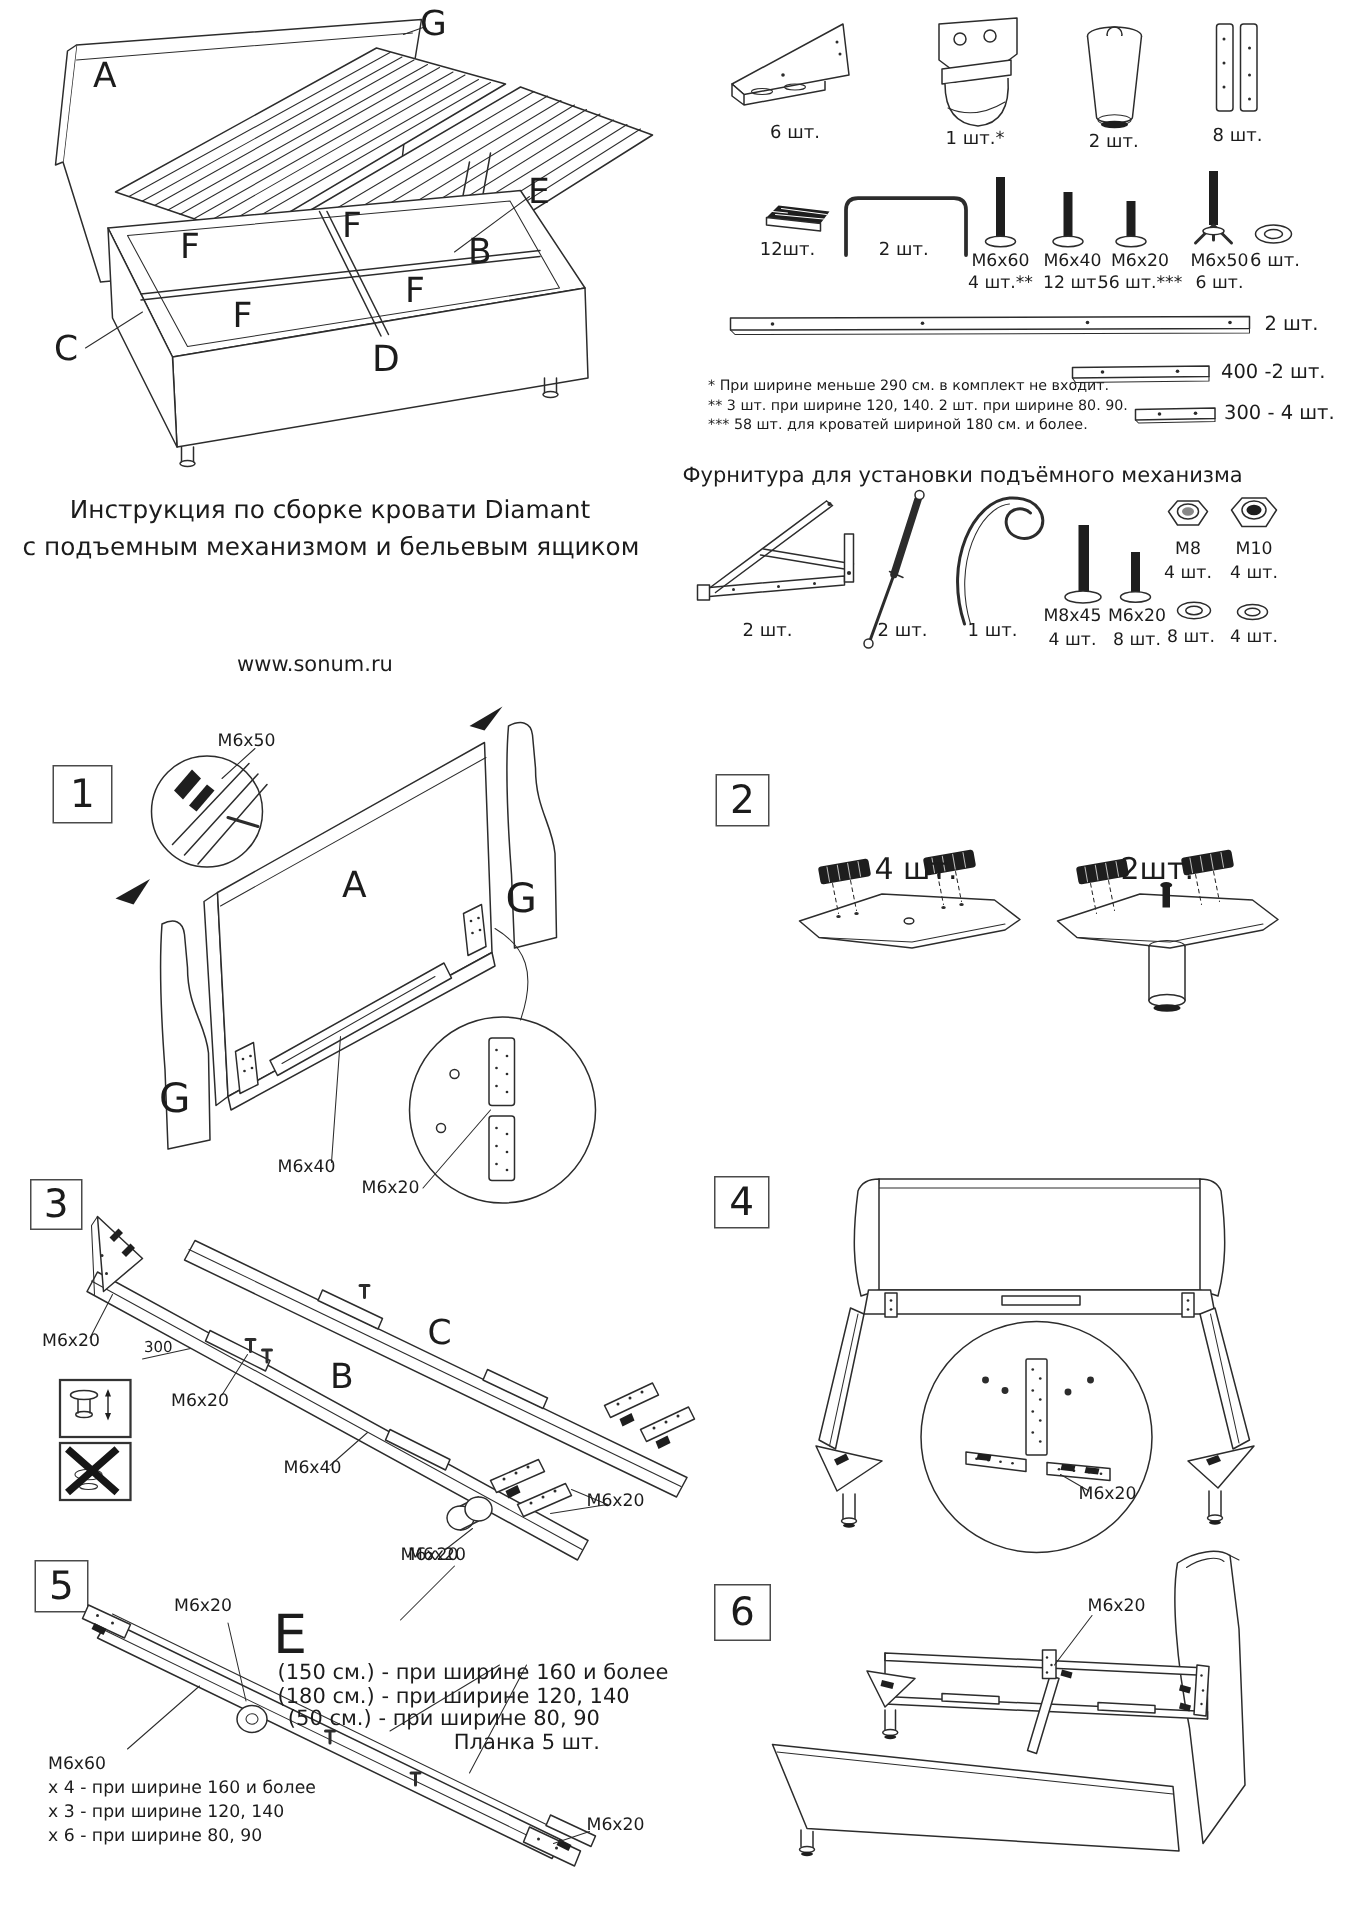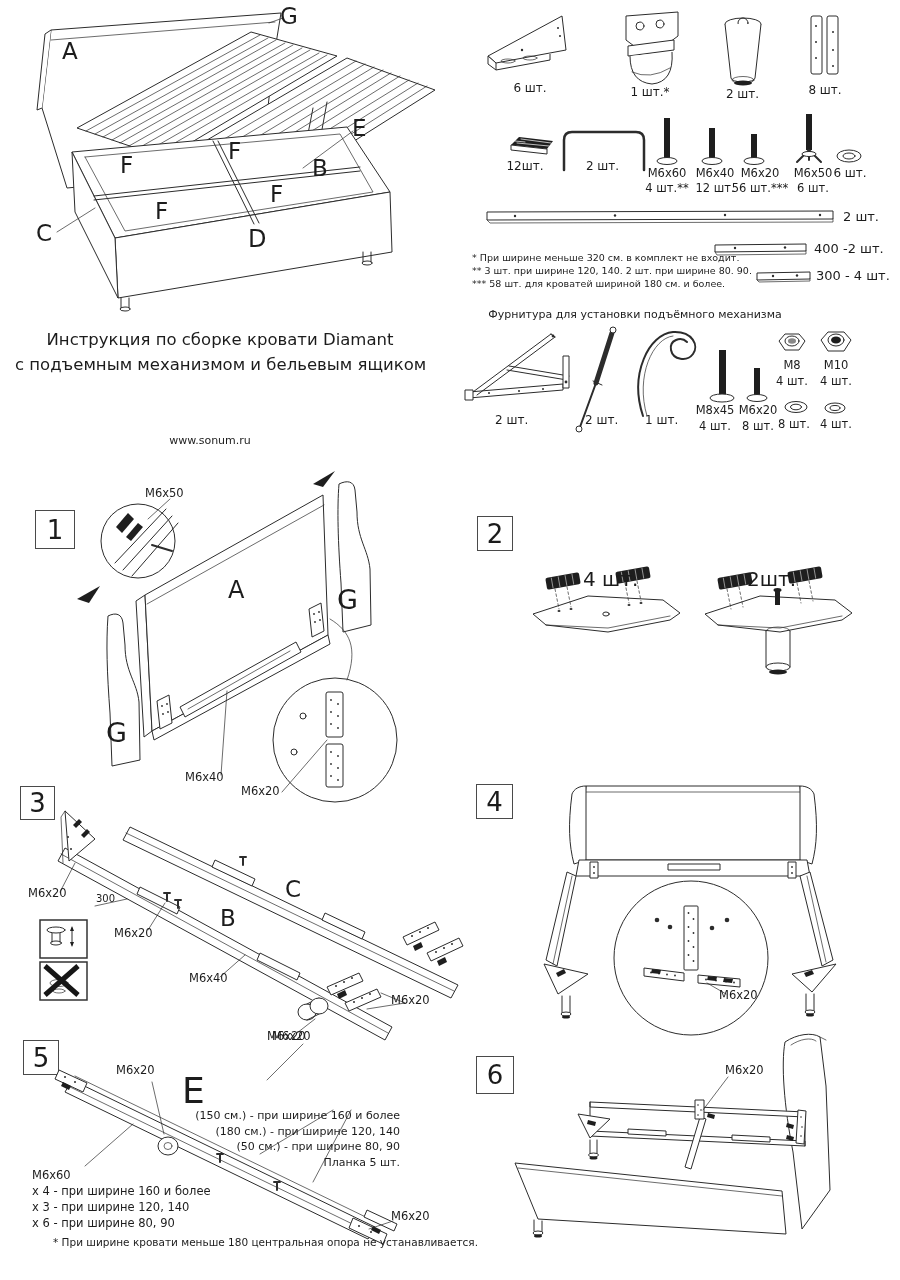--- a/index.html
+++ b/index.html
@@ -1,22 +1,22 @@
 <!DOCTYPE html>
 <html><head>
 <meta charset="utf-8">
 <style>
   html,body{margin:0;padding:0;background:#ffffff;}
   .page{position:relative;width:900px;height:1280px;background:#ffffff;
         font-family:"DejaVu Sans","Liberation Sans",sans-serif;color:#1c1c1c;overflow:hidden;}
   .t{position:absolute;white-space:nowrap;color:#1c1c1c;line-height:1.15;}
   .c{text-align:center;}
   .r{text-align:right;}
-  .f9{font-size:10px}.f95{font-size:9.5px}.f105{font-size:10.5px}.f11{font-size:11px}
-  .f115{font-size:11.5px}.f12{font-size:12px}.f13{font-size:13px}.f145{font-size:11px}
+  .f9{font-size:10px}.f95{font-size:9.5px}.f105{font-size:10.5px}.f11{font-size:14px}
+  .f115{font-size:11.5px}.f12{font-size:12px}.f13{font-size:13px}.f145{font-size:14px}
   .f165{font-size:16.5px}.f20{font-size:20px}.f23{font-size:23px}.f24{font-size:24px}.f27{font-size:27px}.f38{font-size:36px}
   .stepbox{position:absolute;border:1.5px solid #4a4a4a;background:#fff;display:flex;
            align-items:center;justify-content:center;font-size:26px;color:#1b1b1b;}
   svg{position:absolute;overflow:visible;}
   .ln{fill:none;stroke:#2c2c2c;stroke-width:1;stroke-linejoin:round;stroke-linecap:round;}
   .lnw{fill:#ffffff;stroke:#2c2c2c;stroke-width:1;stroke-linejoin:round;}
   .thin{stroke-width:0.7;}
   .dash{stroke-dasharray:2.5 2.5;}
   .dk{fill:#1e1e1e;stroke:none;}
   .dot{fill:#2c2c2c;stroke:none;}
@@ -180,21 +180,21 @@
 
     <svg style="left:755px;top:270px" width="58" height="15" viewBox="0 0 58 15">
       <path class="lnw" d="M2,3 L55,2 L55,9 L2,10 Z"></path>
       <path class="ln thin" d="M2,10 L4,12 L55,11 L55,9"></path>
       <circle class="dot" cx="18" cy="6" r="1.2"></circle>
         <circle class="dot" cx="42" cy="5.5" r="1.2"></circle>
     </svg>
     <span class="t f13" style="left:816px;top:269px">300 - 4 шт.</span>
 
     <div>
-      <span class="t f95" style="left:472px;top:253px">* При ширине меньше 320 см. в комплект не входит.</span>
+      <span class="t f95" style="left:472px;top:253px">* При ширине меньше 290 см. в комплект не входит.</span>
       <span class="t f95" style="left:472px;top:266px">** 3 шт. при ширине 120, 140. 2 шт. при ширине 80. 90.</span>
       <span class="t f95" style="left:472px;top:279px">*** 58 шт. для кроватей шириной 180 см. и более.</span>
     </div>
   </div>
 
   <div>
     <span class="t f11 c" style="left:455px;top:309px;width:360px">Фурнитура для установки подъёмного механизма</span>
 
     <svg style="left:463px;top:322px" width="118" height="86" viewBox="0 0 118 86">
       <path class="lnw" d="M6,76 L100,68 L100,62 L6,70 Z"></path>
@@ -581,15 +581,14 @@
     <path class="dk" d="M327,105 L334,107 L333,111 L326,109 Z"></path>
     <path class="lnw" d="M55,133 L322,161 L326,204 L78,189 Z"></path>
     <path class="ln thin" d="M58,138 L322,166"></path>
     <path class="ln" d="M74,190 L74,201 M82,191 L82,202"></path>
     <ellipse class="lnw" cx="78" cy="203" rx="5" ry="2"></ellipse>
       <ellipse class="dk" cx="78" cy="206" rx="4" ry="1.5"></ellipse>
     <path class="ln thin" d="M268,47 L243,80"></path>
   </svg>
   <span class="t f115" style="left:725px;top:1064px">M6x20</span>
 
-  <span class="t f105" style="left:53px;top:1236px">* При ширине кровати меньше 180 центральная опора не устанавливается.</span>
 
 </div>
 
 </body></html>

